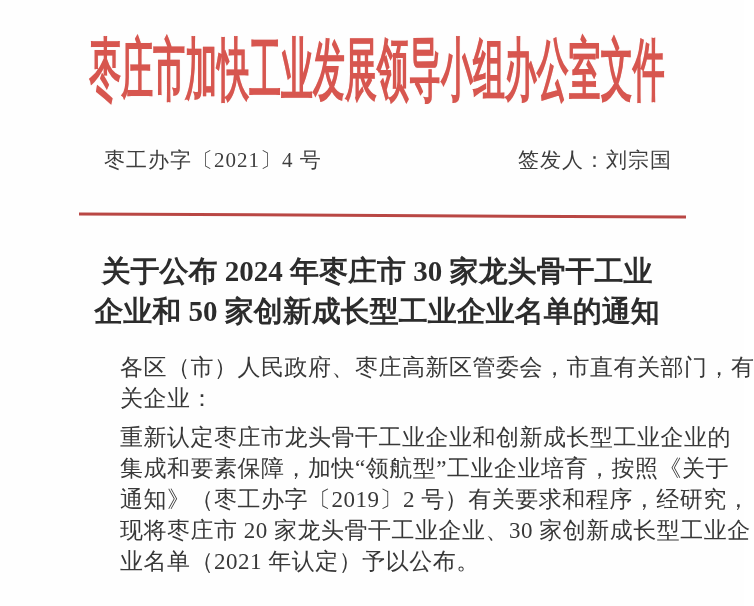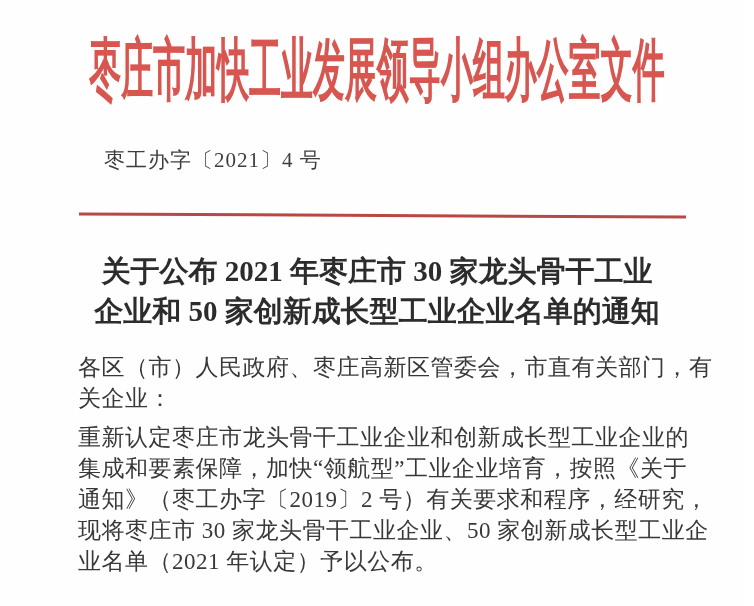--- a/index.html
+++ b/index.html
@@ -78,50 +78,52 @@
     width: 606px;
     font-size: 23px;
     color: var(--color-body_text);
     line-height: 31px;
   }
   .para2 { margin-top: 8px; }
   .line {
     display: block;
     white-space: nowrap;
     letter-spacing: 0.5px;
+    margin-left: 42px;
   }
   .indent { padding-left: 46px; }
 </style>
 </head>
 <body>
 
 <div class="page">
 
   <div class="red-header">
     <div class="red-header-text">枣庄市加快工业发展领导小组办公室文件</div>
   </div>
 
   <div class="doc-info-row">
     <span class="doc-number">枣工办字〔2021〕4 号</span>
+    <span class="signer">签发人：刘宗国</span>
   </div>
 
   <div class="red-rule"></div>
 
   <div class="title">
-    <span class="title-line">关于公布 2021 年枣庄市 30 家龙头骨干工业</span>
+    <span class="title-line">关于公布 2024 年枣庄市 30 家龙头骨干工业</span>
     <span class="title-line">企业和 50 家创新成长型工业企业名单的通知</span>
   </div>
 
   <div class="body-text">
     <div class="para">
       <span class="line">各区（市）人民政府、枣庄高新区管委会，市直有关部门，有</span>
       <span class="line">关企业：</span>
     </div>
     <div class="para para2">
       <span class="line">重新认定枣庄市龙头骨干工业企业和创新成长型工业企业的</span>
       <span class="line">集成和要素保障，加快“领航型”工业企业培育，按照《关于</span>
       <span class="line">通知》（枣工办字〔2019〕2 号）有关要求和程序，经研究，</span>
-      <span class="line">现将枣庄市 30 家龙头骨干工业企业、50 家创新成长型工业企</span>
+      <span class="line">现将枣庄市 20 家龙头骨干工业企业、30 家创新成长型工业企</span>
       <span class="line">业名单（2021 年认定）予以公布。</span>
     </div>
   </div>
 
 </div>
 
 </body></html>

